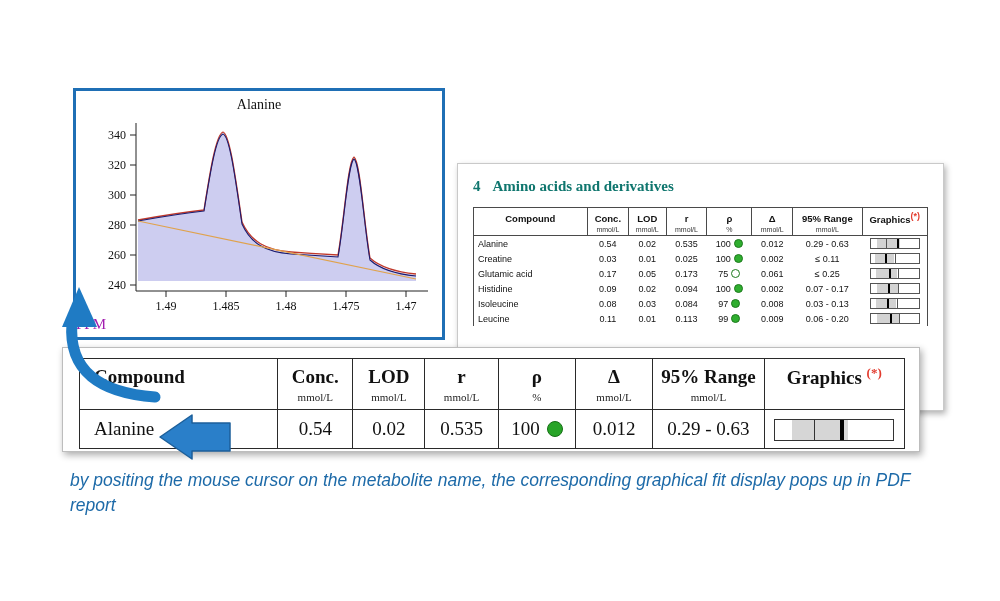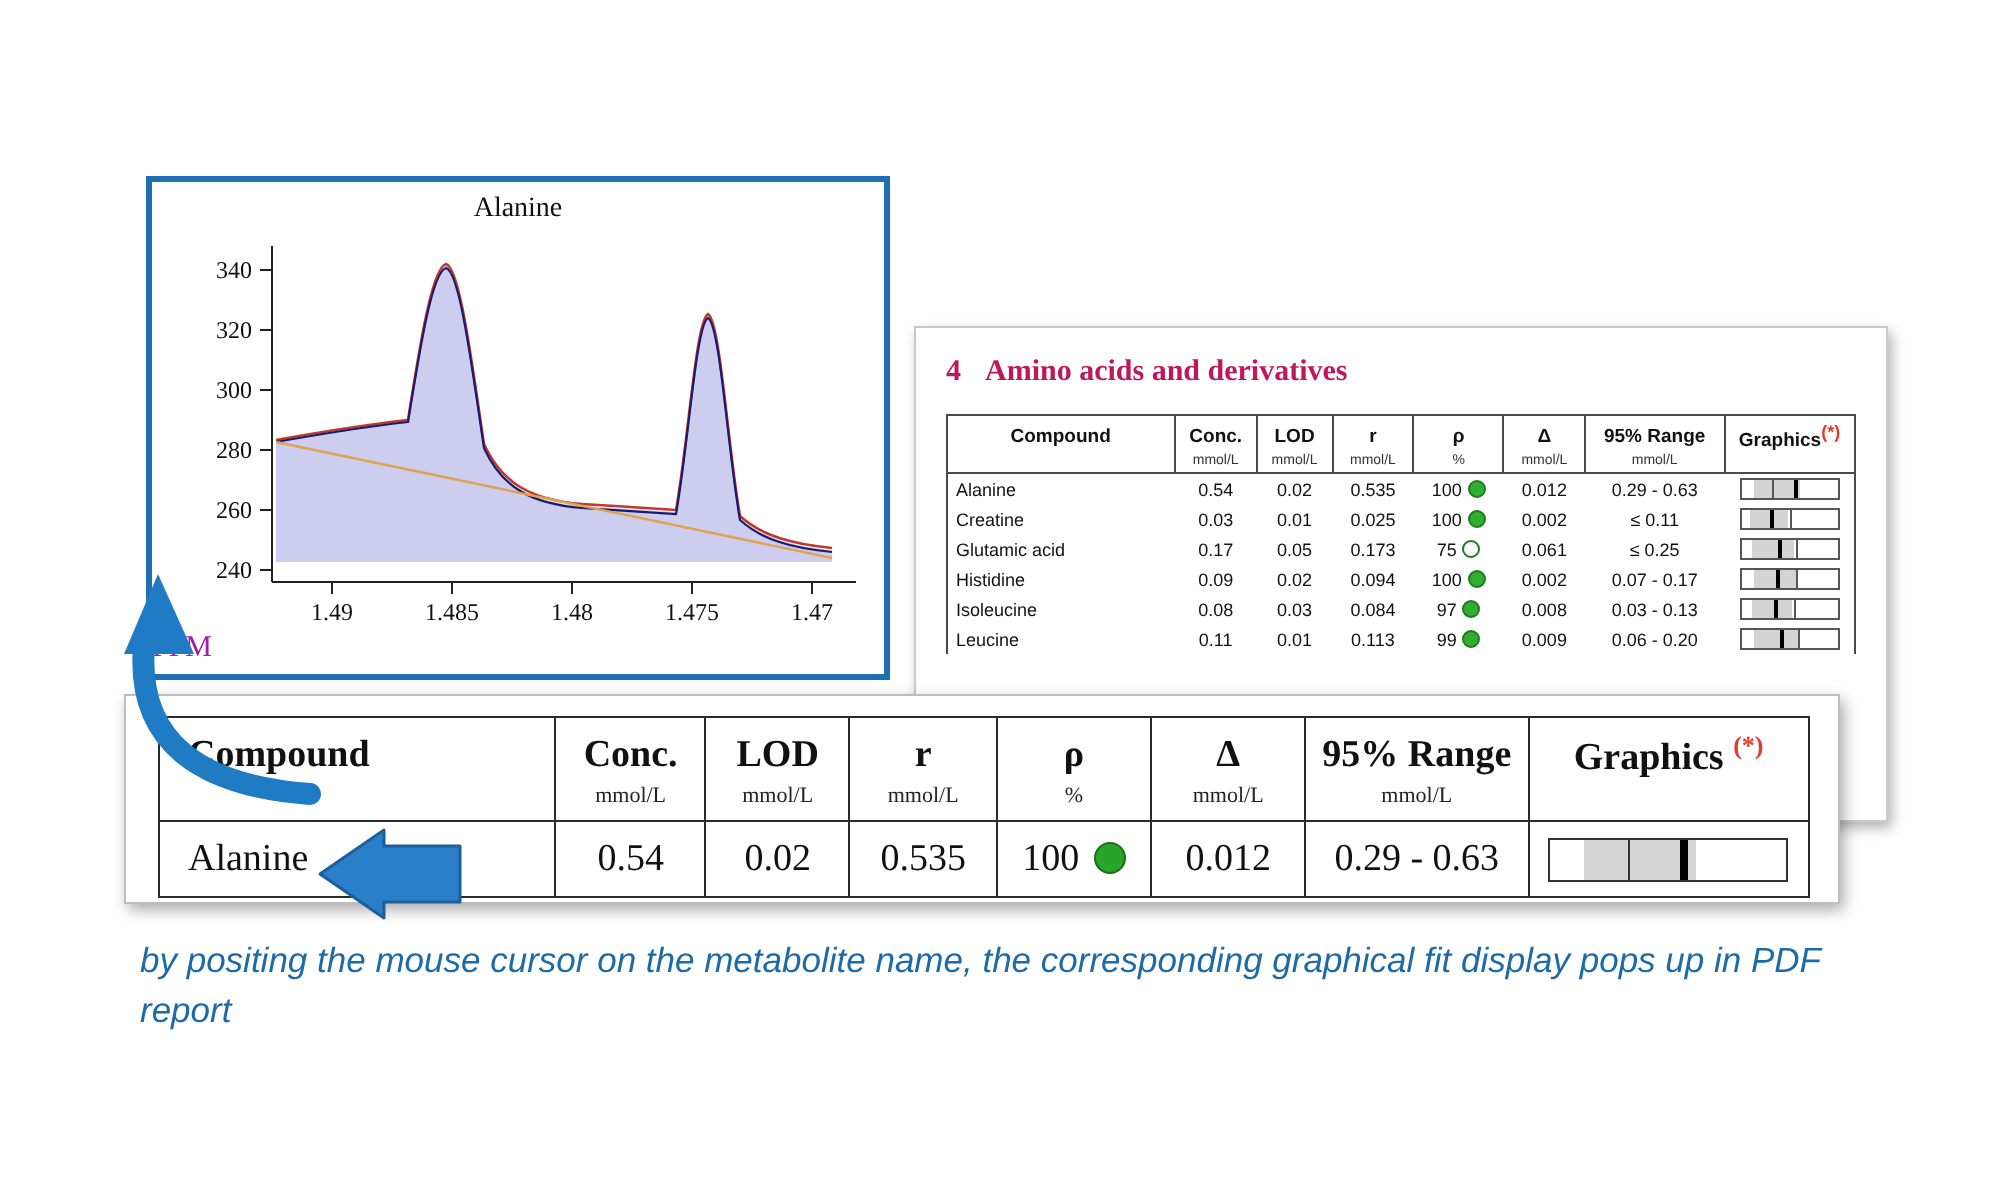--- a/index.html
+++ b/index.html
@@ -65,21 +65,21 @@
     box-sizing: border-box;
     overflow: hidden;
   }
   #report-heading {
     position: absolute;
     left: 15px;
     top: 14px;
     font-family: "Liberation Serif", serif;
     font-size: 15px;
     font-weight: bold;
-    color: #be185d;
+    color: #0f766e;
   }
   #report-heading .num { margin-right: 12px; }
 
   #small-table {
     position: absolute;
     left: 15px;
     top: 43px;
     width: 455px;
     border-collapse: collapse;
     font-family: "Liberation Sans", sans-serif;

